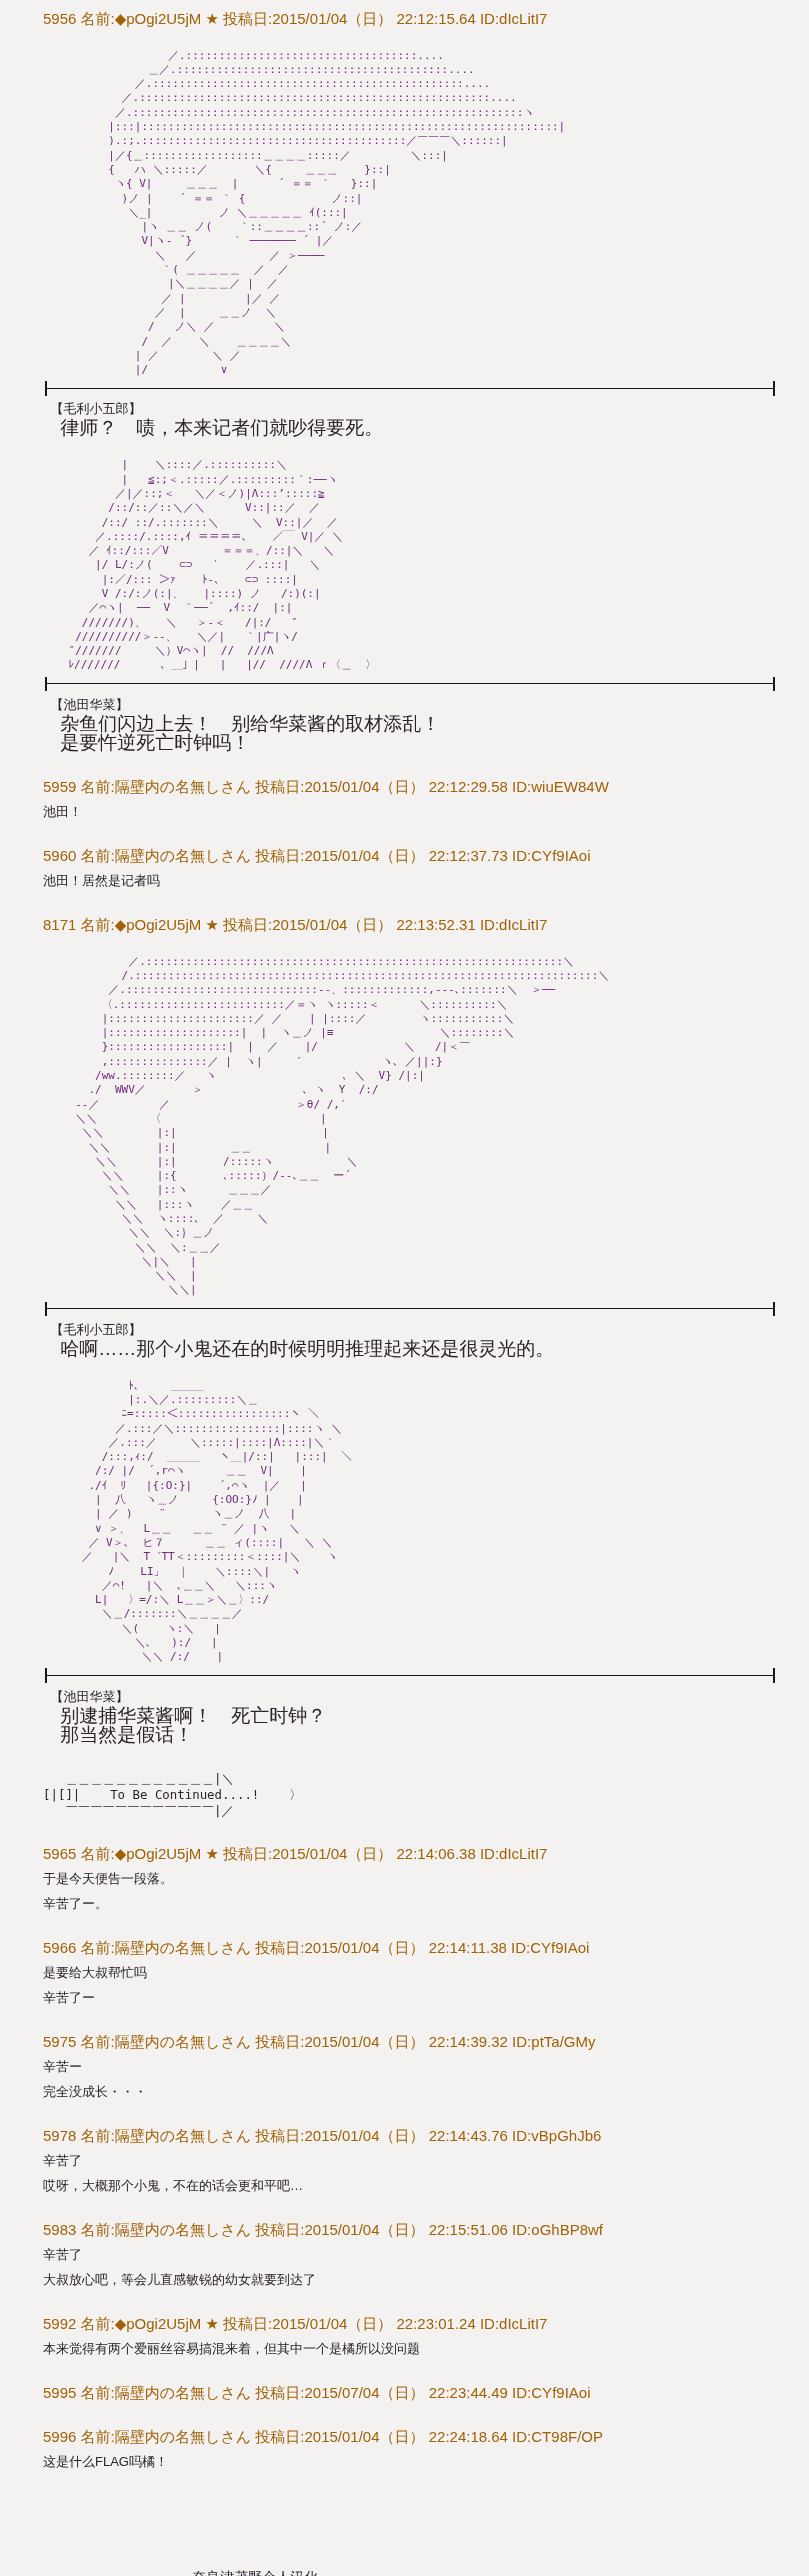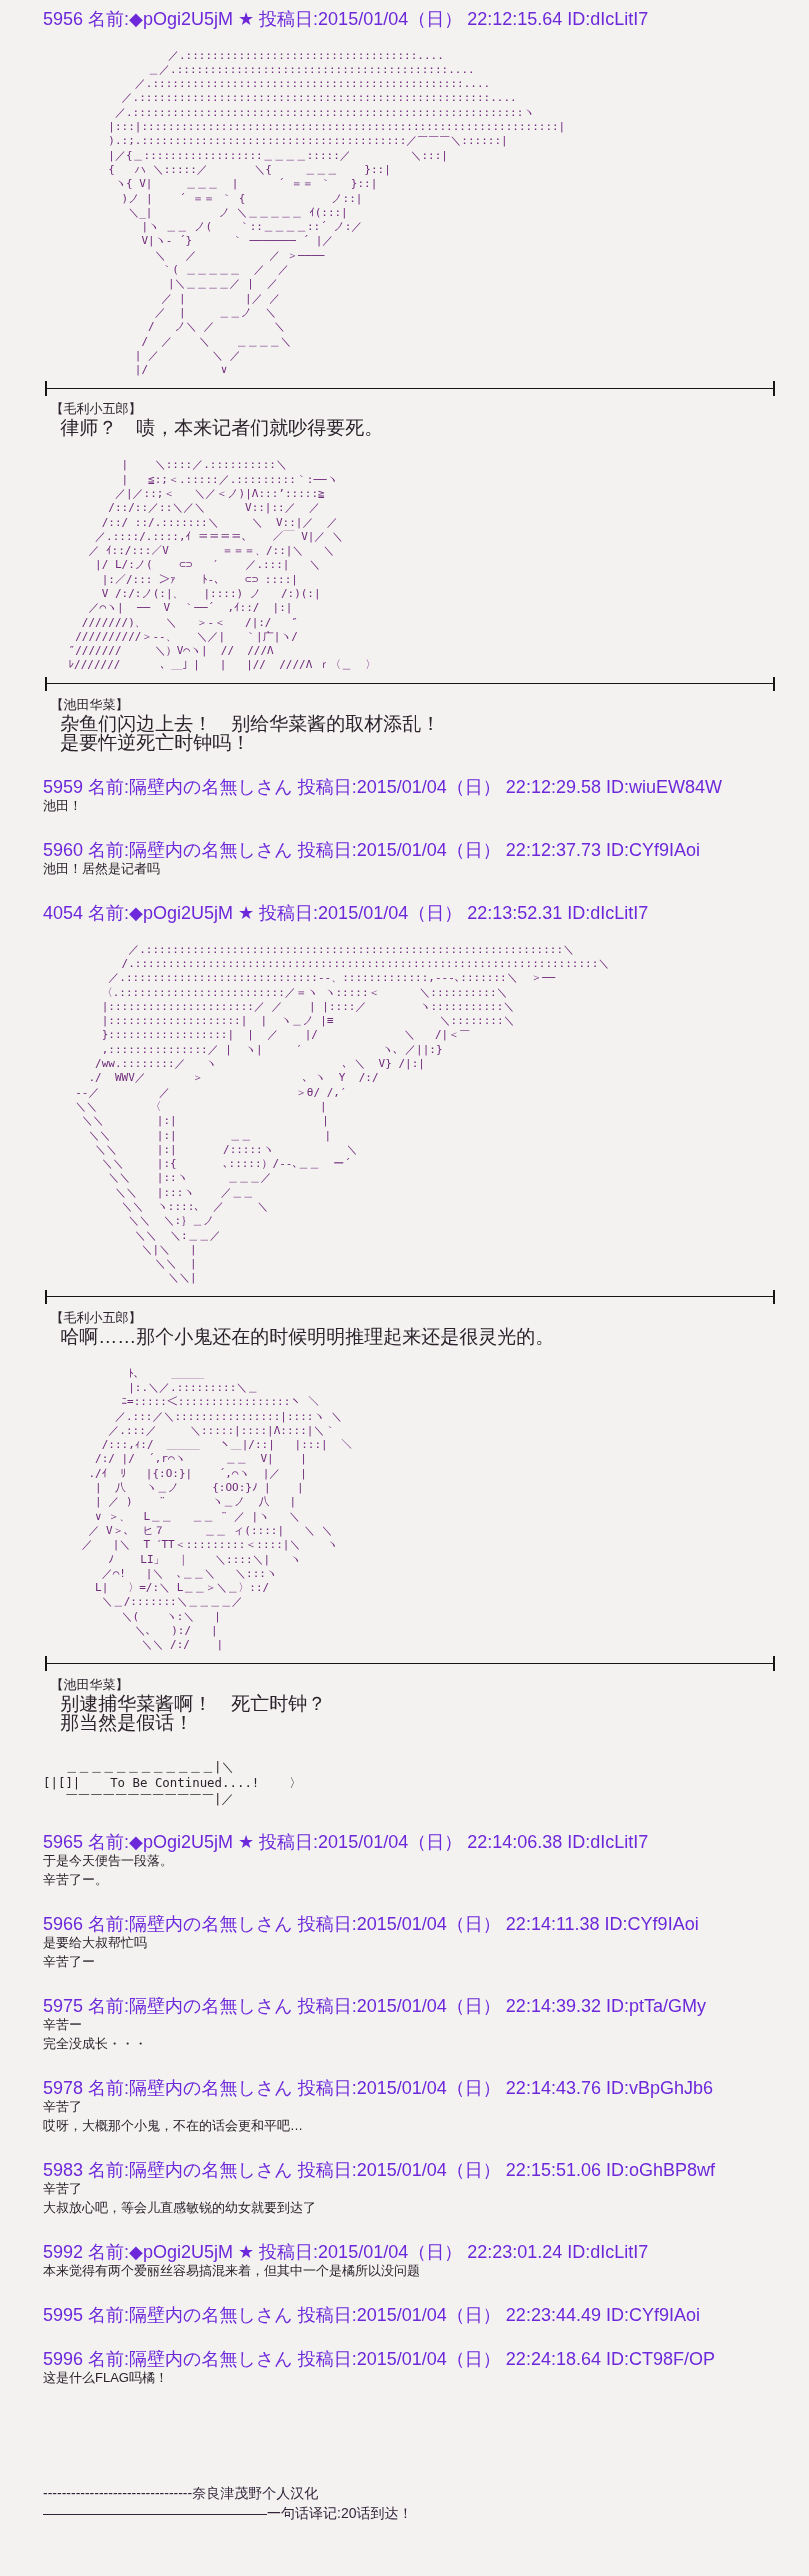--- a/index.html
+++ b/index.html
@@ -6,29 +6,30 @@
   body{
     width:809px;
     min-height:2576px;
     background:#f3f2f1;
     color:#2b222b;
     font-family:"Liberation Sans","DejaVu Sans",sans-serif;
   }
   .thread{padding:9.6px 0 38px 43px;}
   .post{margin-bottom:26px;}
   .post-header{
-    font-size:18px;
+    font-size:15px;
     line-height:18px;
     white-space:pre;
-    color:#6d28d9;
+    color:#a16207;
   }
   .reply-line{
     font-size:13px;
     line-height:19px;
     white-space:pre-wrap;
+    margin-top:6px;
   }
   .aa{
     font-family:"DejaVu Sans Mono","DejaVu Sans",monospace;
     font-size:11px;
     line-height:14.3px;
     white-space:pre;
     color:#702a7a;
     margin:21px 0 3.8px 5.7px;
   }
   .hr-line{
@@ -140,21 +141,21 @@
     </div>
     <div class="post">
       <div class="post-header"><span>5959</span><span> 名前:</span><span>隔壁内の名無しさん</span><span> 投稿日:</span><span>2015/01/04（日） 22:12:29.58</span><span> ID:wiuEW84W</span></div>
       <div class="reply-line">池田！</div>
     </div>
     <div class="post">
       <div class="post-header"><span>5960</span><span> 名前:</span><span>隔壁内の名無しさん</span><span> 投稿日:</span><span>2015/01/04（日） 22:12:37.73</span><span> ID:CYf9IAoi</span></div>
       <div class="reply-line">池田！居然是记者吗</div>
     </div>
     <div class="post">
-      <div class="post-header"><span>4054</span><span> 名前:</span><span>◆pOgi2U5jM ★</span><span> 投稿日:</span><span>2015/01/04（日） 22:13:52.31</span><span> ID:dIcLitI7</span></div>
+      <div class="post-header"><span>8171</span><span> 名前:</span><span>◆pOgi2U5jM ★</span><span> 投稿日:</span><span>2015/01/04（日） 22:13:52.31</span><span> ID:dIcLitI7</span></div>
       <pre class="aa" style="margin: 21px 0px 3.8px 5.7px;">            ／.:::::::::::::::::::::::::::::::::::::::::::::::::::::::::::::::＼
            /.::::::::::::::::::::::::::::::::::::::::::::::::::::::::::::::::::::::＼
          ／.:::::::::::::::::::::::::::::--、:::::::::::::,---､:::::::＼  ＞──
         〈.:::::::::::::::::::::::::／＝ヽ ヽ:::::＜      ＼::::::::::＼
         |::::::::::::::::::::::／ ／    | |::::／        ヽ:::::::::::＼
         |::::::::::::::::::::|  |  ヽ＿ノ |≡                ＼::::::::＼
         }::::::::::::::::::|  |  ／    |/             ＼   /|＜￣
         ,:::::::::::::::／ |  ヽ|     ′            ヽ､ ／||:}
        /ww.::::::::／   ヽ                   ､ ＼  V} /|:|
       ./  WWV／       ＞               ､ ヽ  Y  /:/
@@ -238,21 +239,21 @@
     <div class="post">
       <div class="post-header"><span>5983</span><span> 名前:</span><span>隔壁内の名無しさん</span><span> 投稿日:</span><span>2015/01/04（日） 22:15:51.06</span><span> ID:oGhBP8wf</span></div>
       <div class="reply-line">辛苦了</div>
       <div class="reply-line">大叔放心吧，等会儿直感敏锐的幼女就要到达了</div>
     </div>
     <div class="post">
       <div class="post-header"><span>5992</span><span> 名前:</span><span>◆pOgi2U5jM ★</span><span> 投稿日:</span><span>2015/01/04（日） 22:23:01.24</span><span> ID:dIcLitI7</span></div>
       <div class="reply-line">本来觉得有两个爱丽丝容易搞混来着，但其中一个是橘所以没问题</div>
     </div>
     <div class="post">
-      <div class="post-header"><span>5995</span><span> 名前:</span><span>隔壁内の名無しさん</span><span> 投稿日:</span><span>2015/01/04（日） 22:23:44.49</span><span> ID:CYf9IAoi</span></div>
+      <div class="post-header"><span>5995</span><span> 名前:</span><span>隔壁内の名無しさん</span><span> 投稿日:</span><span>2015/07/04（日） 22:23:44.49</span><span> ID:CYf9IAoi</span></div>
     </div>
     <div class="post">
       <div class="post-header"><span>5996</span><span> 名前:</span><span>隔壁内の名無しさん</span><span> 投稿日:</span><span>2015/01/04（日） 22:24:18.64</span><span> ID:CT98F/OP</span></div>
       <div class="reply-line">这是什么FLAG吗橘！</div>
     </div>
   </div>
 
 <div class="footer">
   <div>--------------------------------奈良津茂野个人汉化</div>
   <div>————————————————一句话译记:20话到达！</div>

